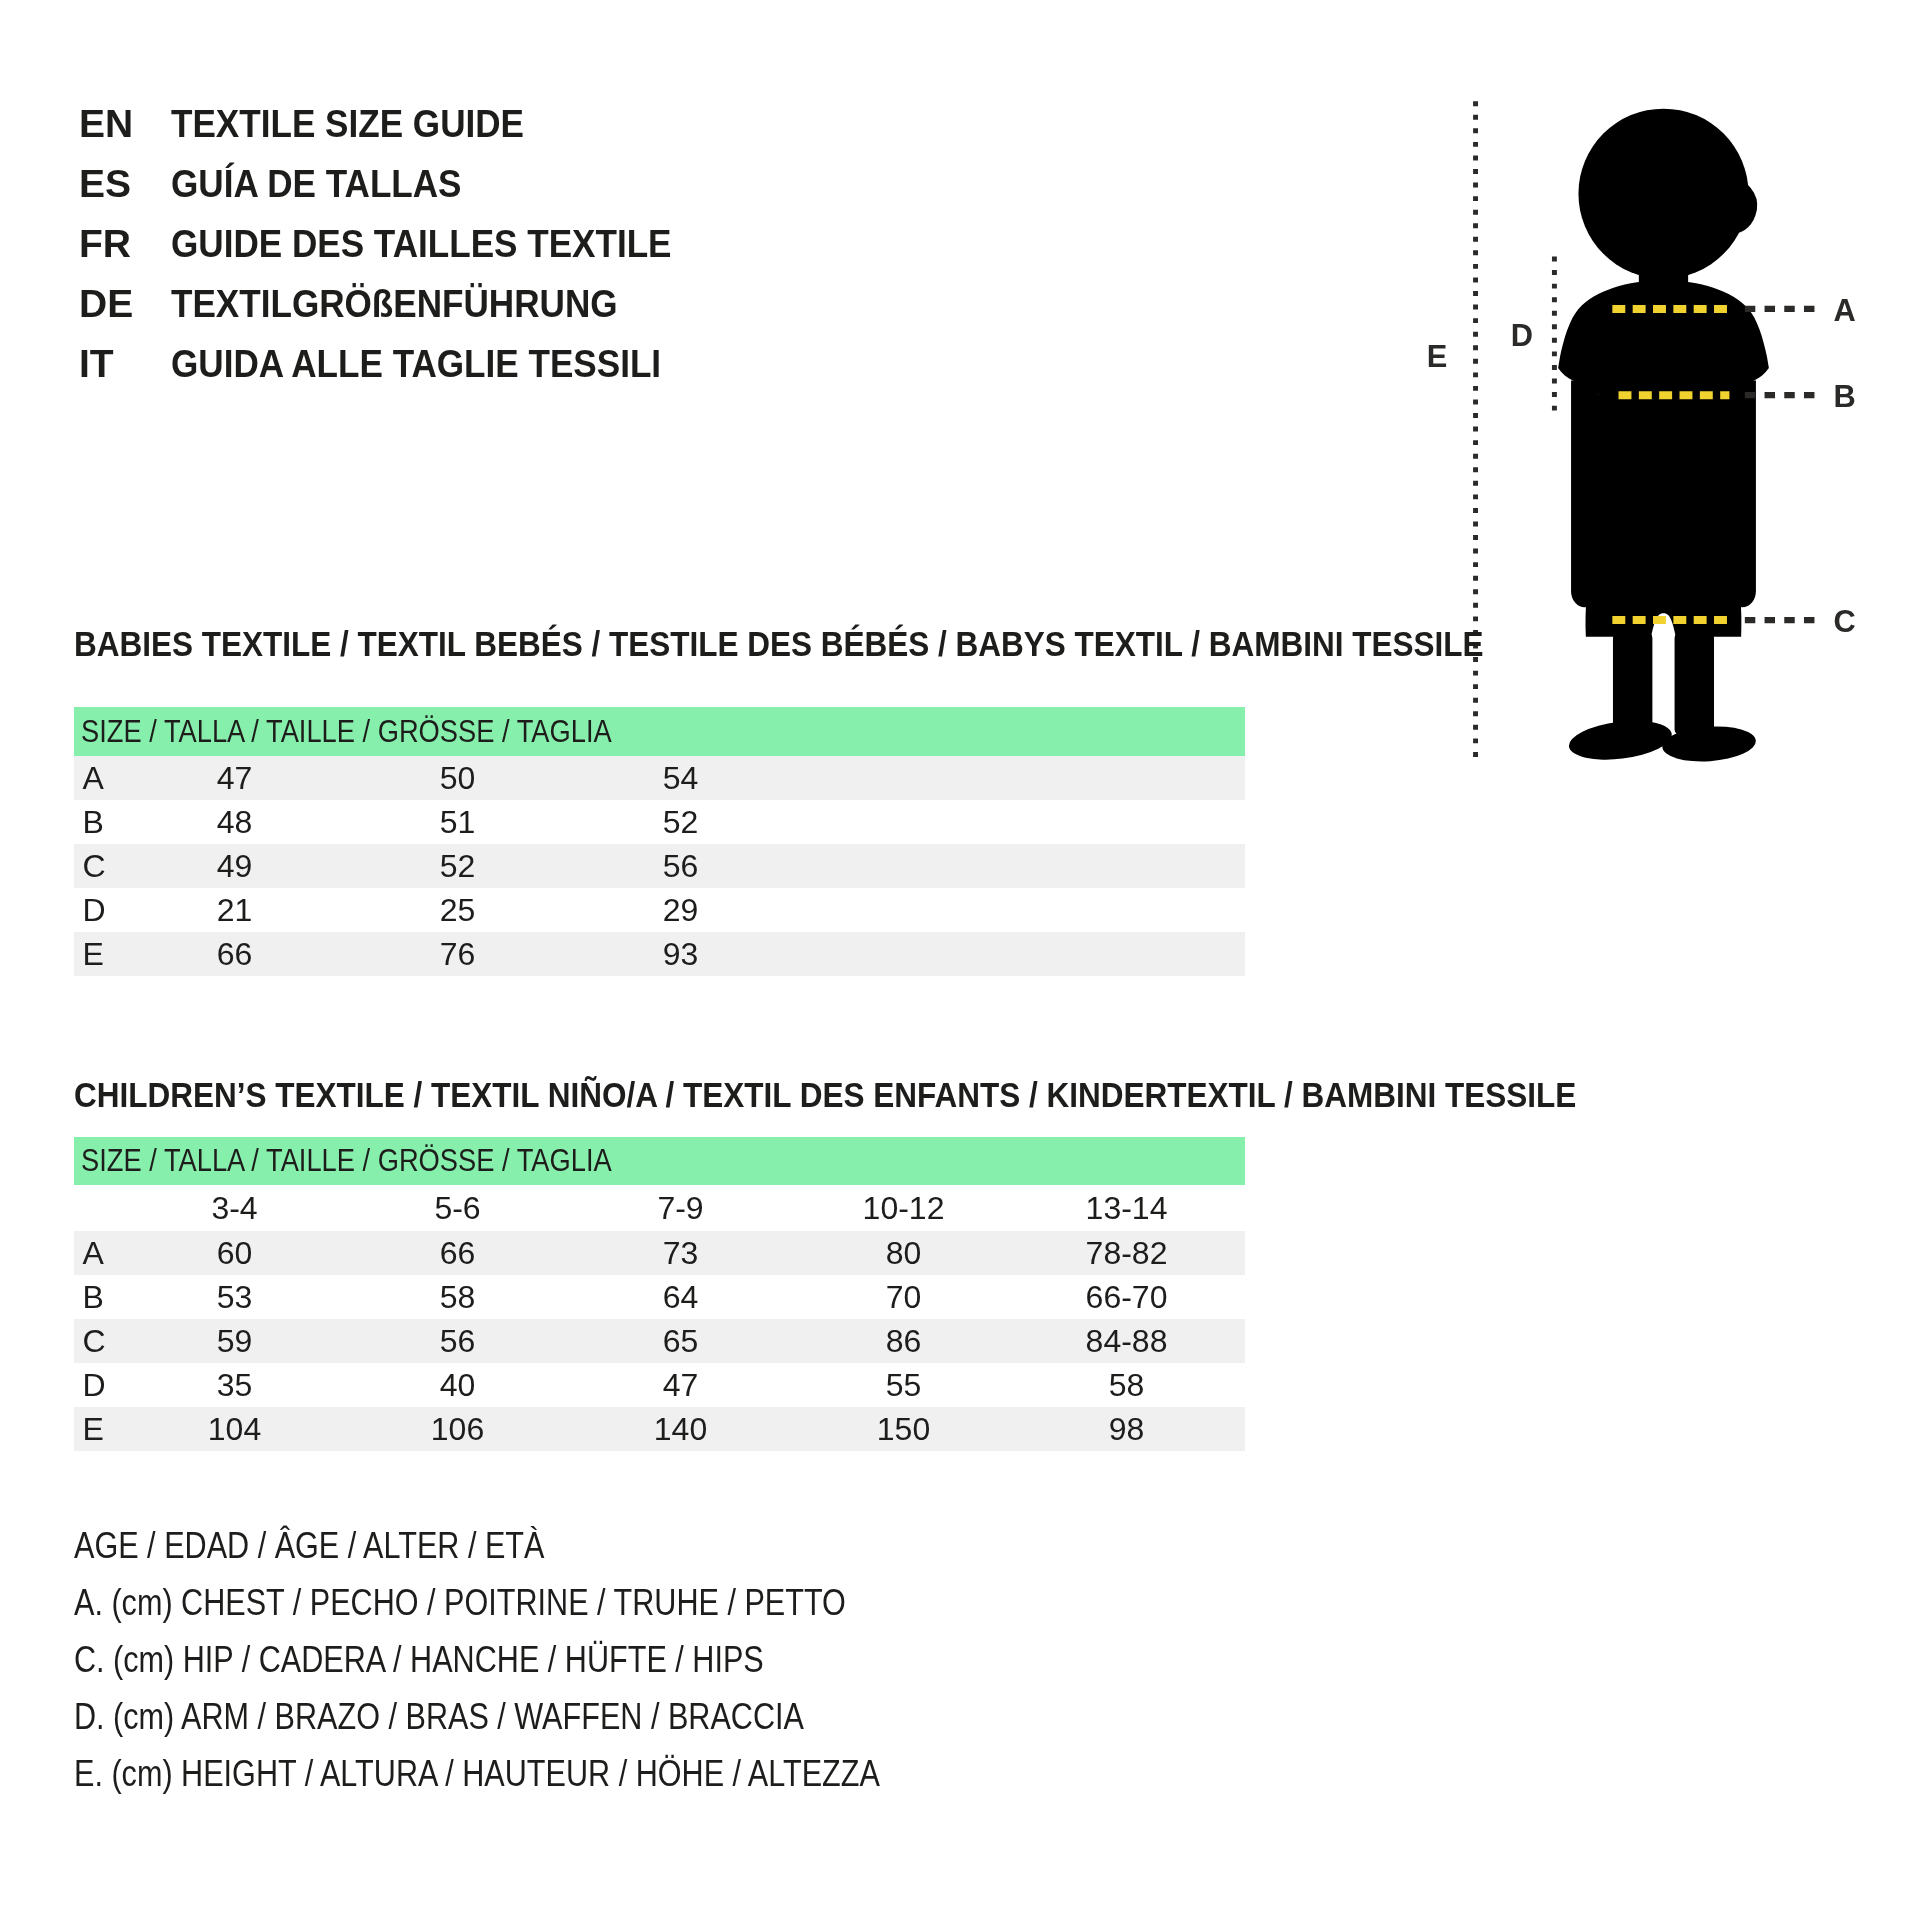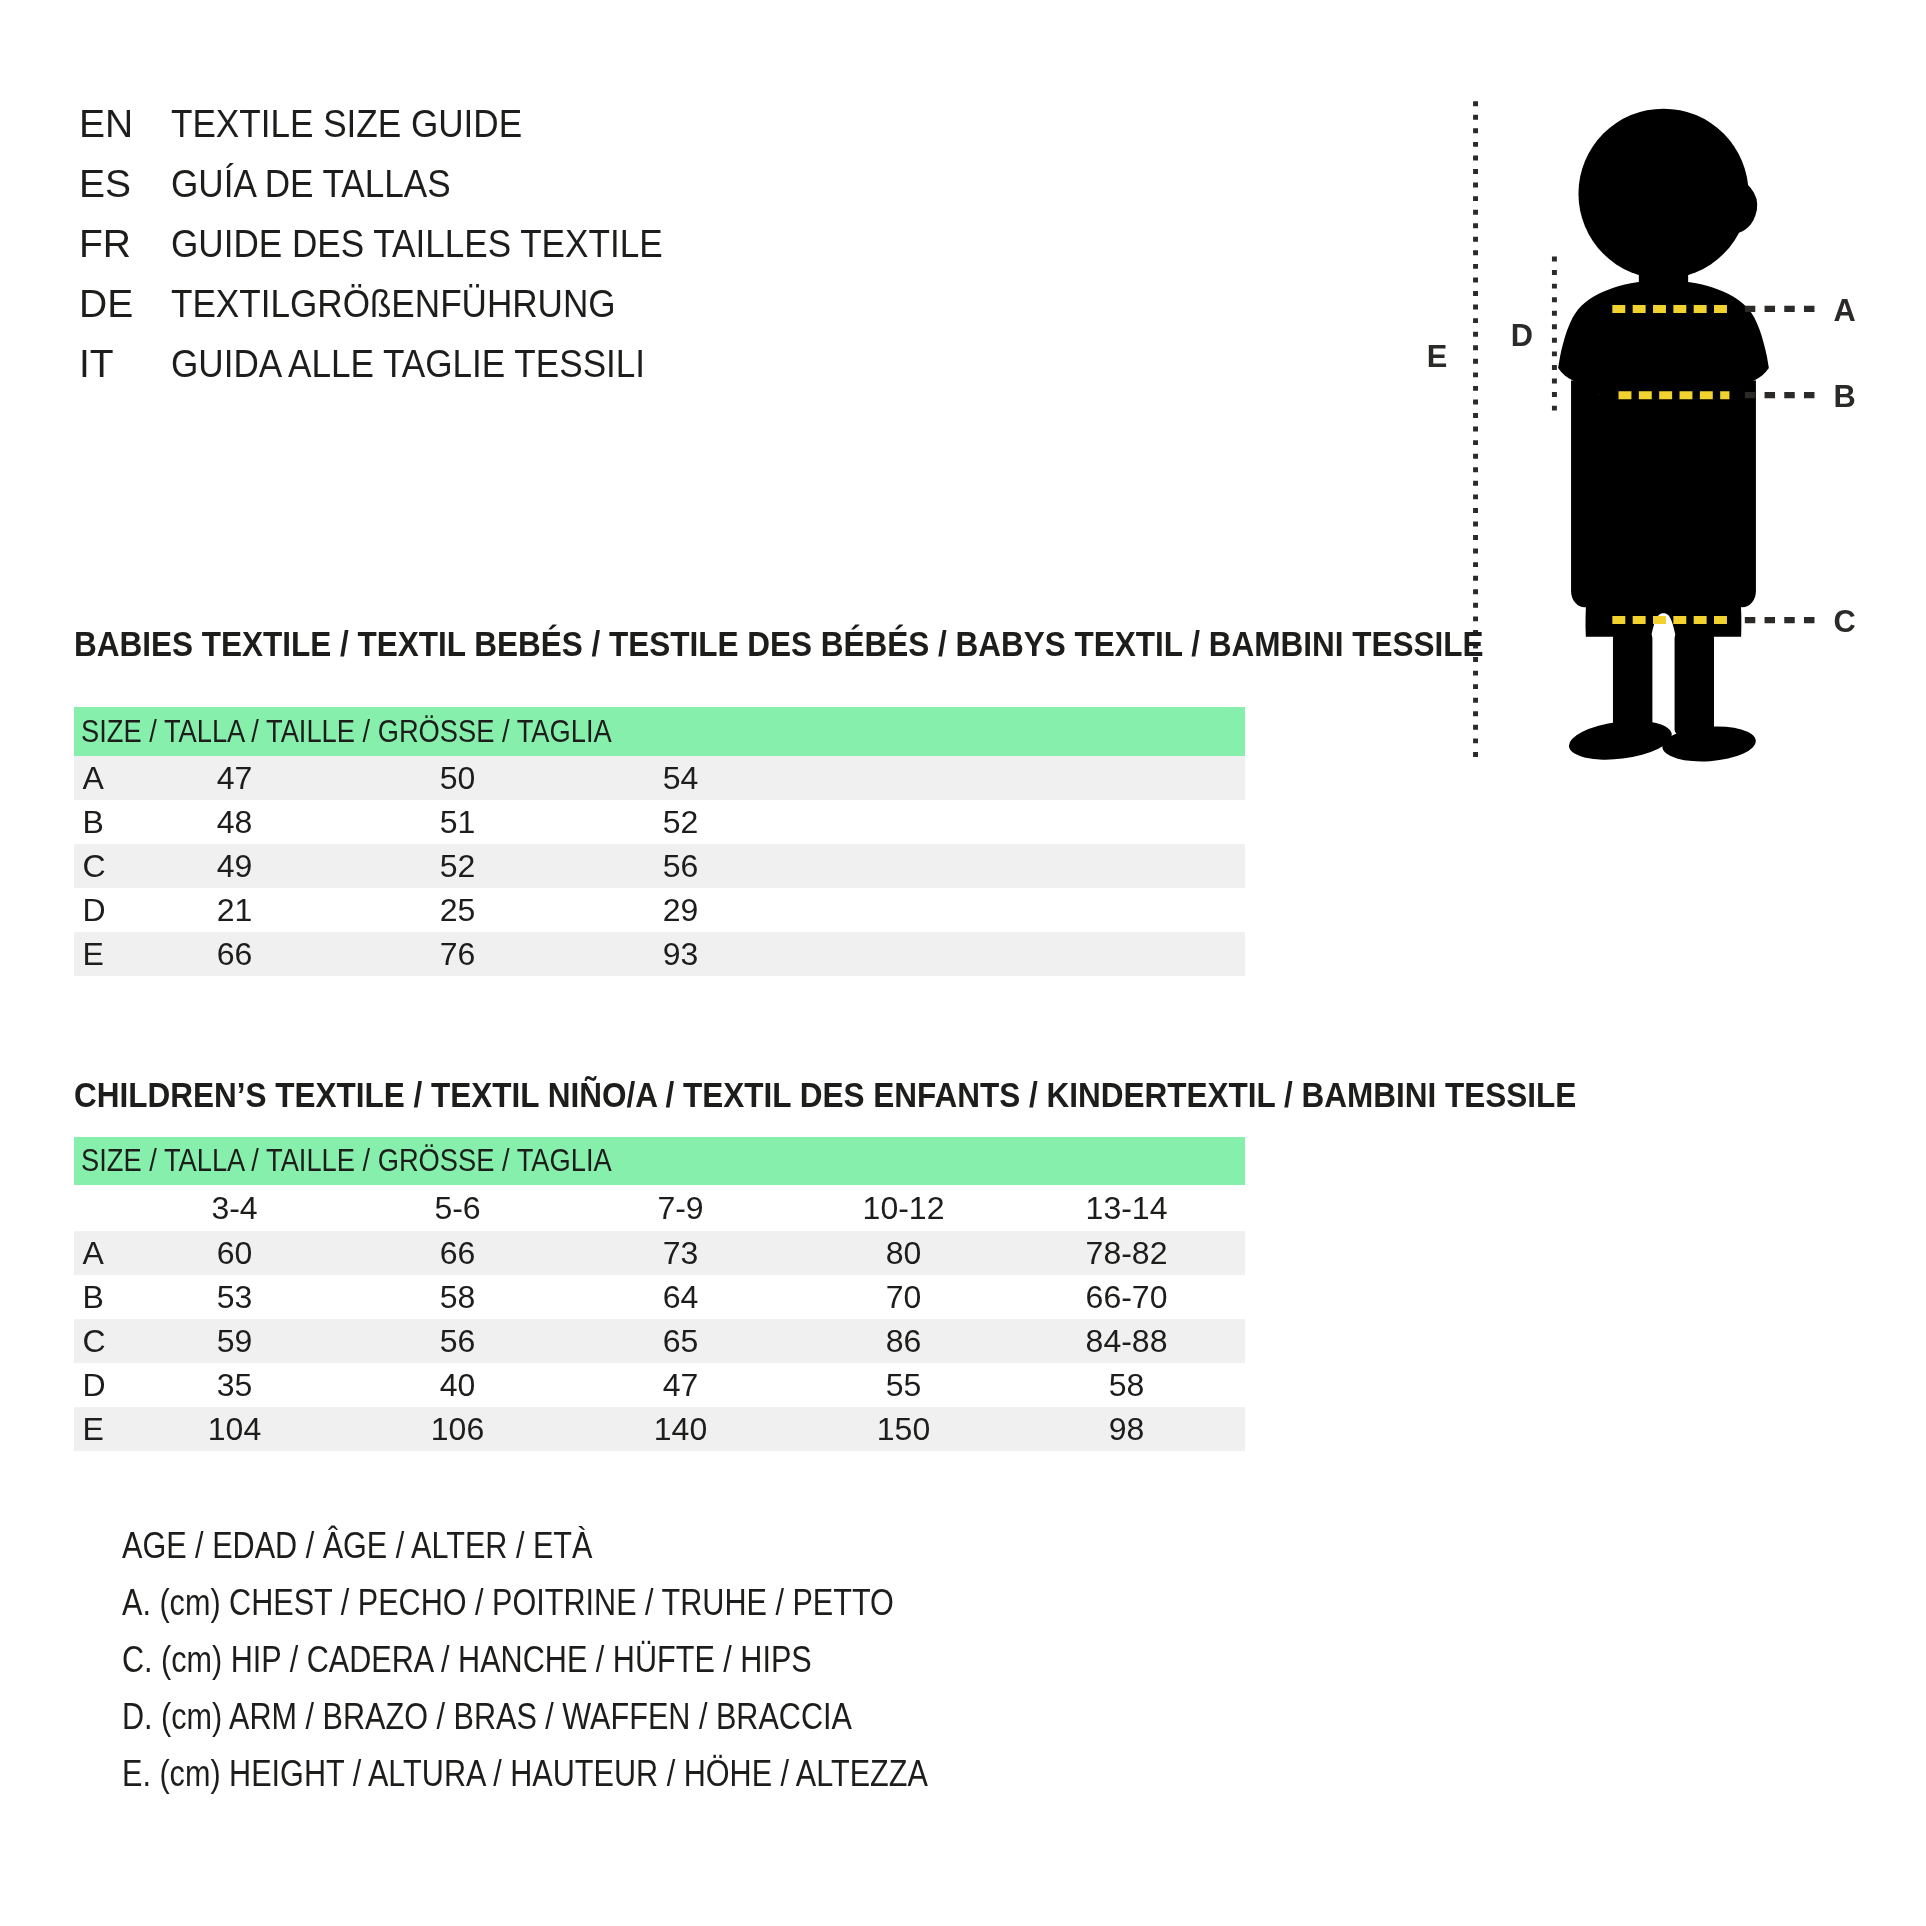--- a/index.html
+++ b/index.html
@@ -5,21 +5,21 @@
   html,body{margin:0;padding:0;background:#ffffff;}
   body{width:1926px;height:1926px;font-family:"Liberation Sans","DejaVu Sans",sans-serif;color:#1d1d1b;}
   #canvas{position:relative;width:1926px;height:1926px;background:#ffffff;overflow:hidden;}
 
   .cond{display:inline-block;transform:scaleX(0.9);transform-origin:0 50%;white-space:nowrap;}
   .cond85{display:inline-block;transform:scaleX(0.85);transform-origin:0 50%;white-space:nowrap;}
   .cond88{display:inline-block;transform:scaleX(0.88);transform-origin:0 50%;white-space:nowrap;}
 
   
   #langs{position:absolute;left:79px;top:94px;}
-  .lang-row{display:flex;align-items:center;height:60px;font-size:39px;font-weight:400;letter-spacing:0px;}
+  .lang-row{display:flex;align-items:center;height:60px;font-size:39px;font-weight:700;letter-spacing:0px;}
   .lang-code{width:92px;flex:0 0 92px;}
   .lang-title{flex:1;}
 
   
   #figure{position:absolute;left:1417px;top:92px;}
   .dotv{stroke:#2b2a29;stroke-width:8;stroke-dasharray:8 14;fill:none;}
   .dashy{stroke:#f2d22e;stroke-width:13;stroke-dasharray:21 12;fill:none;}
   .dashd{stroke:#2b2a29;stroke-width:10;stroke-dasharray:17 15;fill:none;}
   .figlabel{fill:#2b2a29;font-size:50px;font-weight:700;font-family:"Liberation Sans","DejaVu Sans",sans-serif;}
   .sil{fill:#000000;}
@@ -36,21 +36,21 @@
   .szbar{height:49px;background:#86efac;display:flex;align-items:center;padding-left:7px;box-sizing:border-box;font-size:31px;font-weight:400;}
   #children-table .szbar{height:48px;}
   .trow{display:flex;align-items:center;height:44px;font-size:32px;}
   .mrow{height:46px;}
   .stripe{background:#f0f0f1;}
   .rl{flex:0 0 49px;width:49px;padding-left:8.6px;box-sizing:border-box;}
   .cv{flex:0 0 223px;width:223px;text-align:center;}
 
   
   #legend{position:absolute;left:74px;top:1517px;}
-  .legend-line{height:57px;display:flex;align-items:center;font-size:36px;font-weight:400;margin-left:48px;}
+  .legend-line{height:57px;display:flex;align-items:center;font-size:36px;font-weight:400;}
 </style>
 </head>
 <body>
 
 <div id="canvas">
 
   <div id="langs">
     <div class="lang-row">
       <span class="lang-code">EN</span>
       <span class="lang-title"><span class="cond">TEXTILE SIZE GUIDE</span></span>

